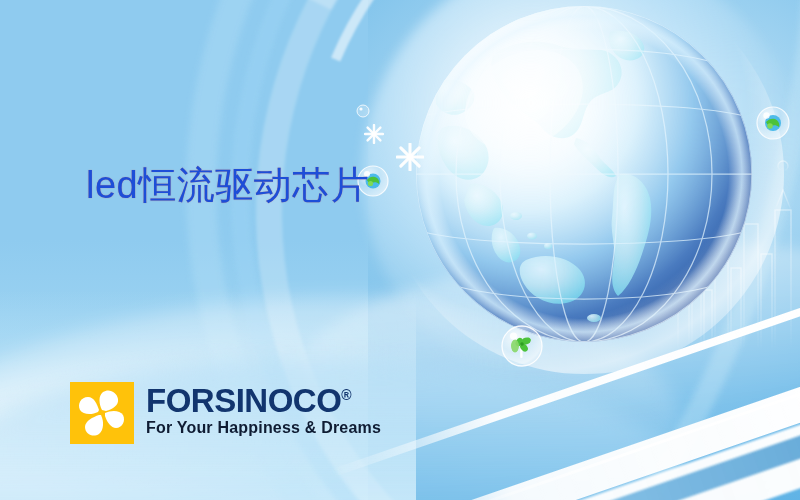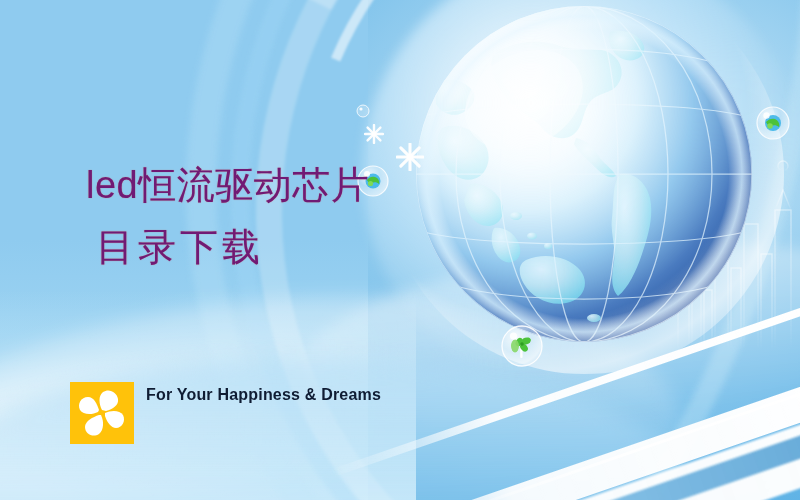--- a/index.html
+++ b/index.html
@@ -170,21 +170,21 @@
   }
 
   
   .sparkle{position:absolute;pointer-events:none;}
   .bubble{position:absolute;pointer-events:none;}
 
   
   #headline{
     position:absolute;left:86px;top:166px;
     z-index:30;
-    color:#701a75;
+    color:#1d4ed8;
     line-height:1.05;
     white-space:nowrap;
   }
   #headline .ln{
     display:block;
     font-size:38px;
     font-weight:400;
     letter-spacing:.5px;
     text-shadow:0 0 1px rgba(244,50,12,.5);
   }
@@ -461,32 +461,32 @@
       <circle cx="18" cy="18" r="16" fill="url(#bub3)" stroke="rgba(255,255,255,0.85)" stroke-width="1.2"></circle>
       <circle cx="18" cy="18" r="8" fill="#3db5e8" opacity="0.9"></circle>
       <path d="M11 17 C13.5 14 17 13 20 14 C23.5 15.5 25 19 24 22 C21.5 20 18.5 20 16.5 21 C14.5 22 12 19.5 11 17 Z" fill="#4cc23a"></path>
       <circle cx="15" cy="21" r="2.8" fill="#7ed957"></circle>
       <circle cx="11.5" cy="10.5" r="3.2" fill="#ffffff" opacity="0.85"></circle>
     </svg>
   </div>
 
   <div id="headline">
     <span class="ln ln1">led恒流驱动芯片</span>
-    <span class="ln ln2">目录下载</span>
   </div>
 
   <div id="logo">
     <div id="logo-mark">
       <svg width="64" height="62" viewBox="0 0 64 62">
         <g fill="#ffffff">
           <path d="M32 28 C29 22 28 14 33 10 C39 6 47 10 48 17 C49 23 43 27 36 29 Z"></path>
           <path d="M35 31 C41 28 50 28 53 33 C56 39 52 46 46 46 C41 46 37 40 35 34 Z"></path>
           <path d="M31 33 C34 39 34 48 29 52 C23 56 15 52 15 45 C15 39 23 35 29 33 Z"></path>
           <path d="M28 30 C22 33 13 33 10 28 C7 22 11 15 18 15 C24 15 27 22 29 28 Z"></path>
         </g>
       </svg>
     </div>
     <div id="logo-text">
+      <span id="logo-name"><span>FORSINOCO</span><sup>®</sup></span>
       <span id="logo-tag">For Your Happiness &amp; Dreams</span>
     </div>
   </div>
 
 </div>
 
 </body></html>

